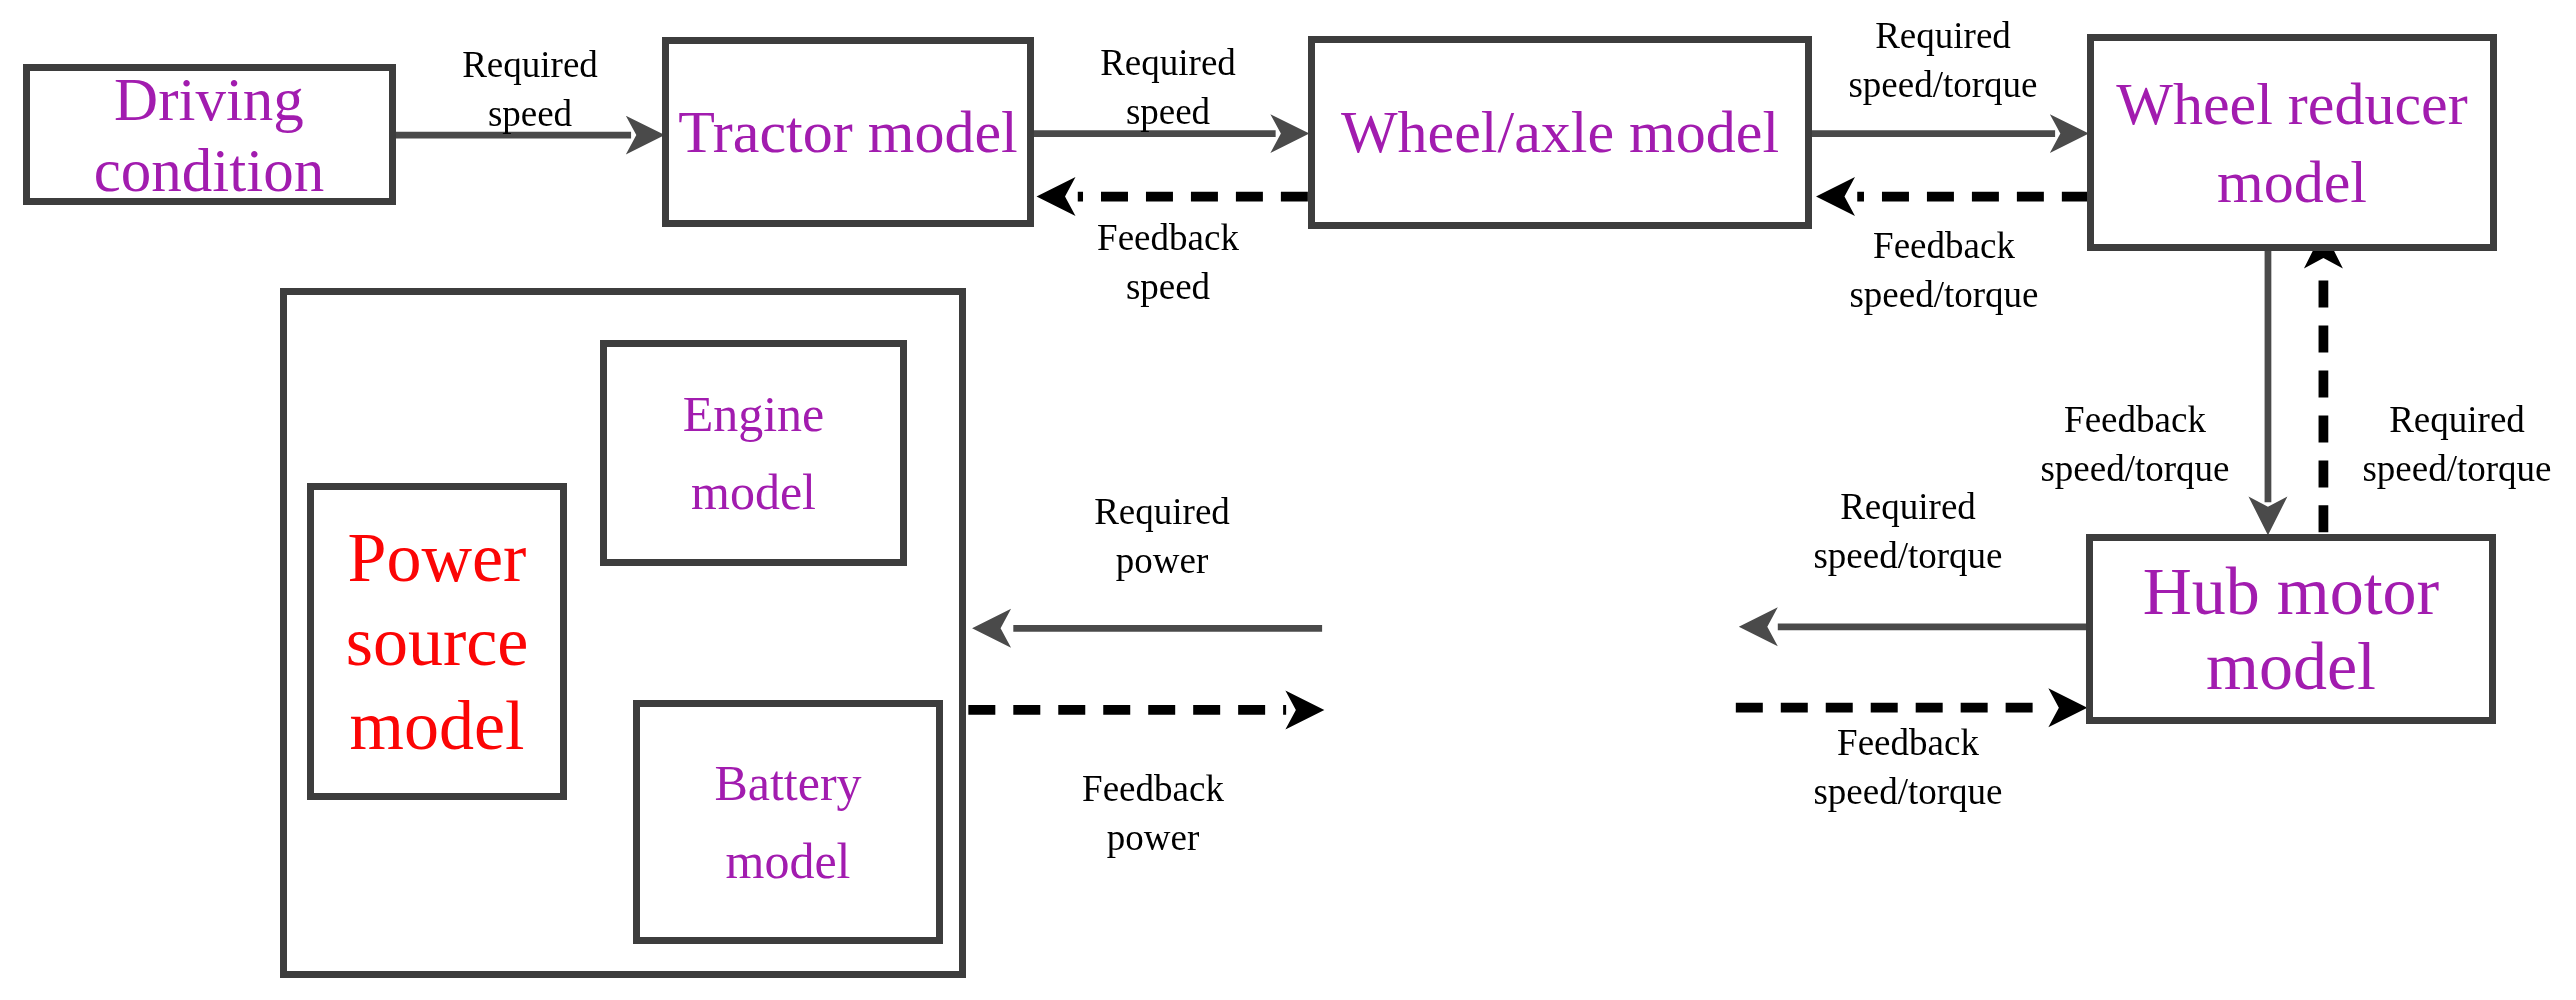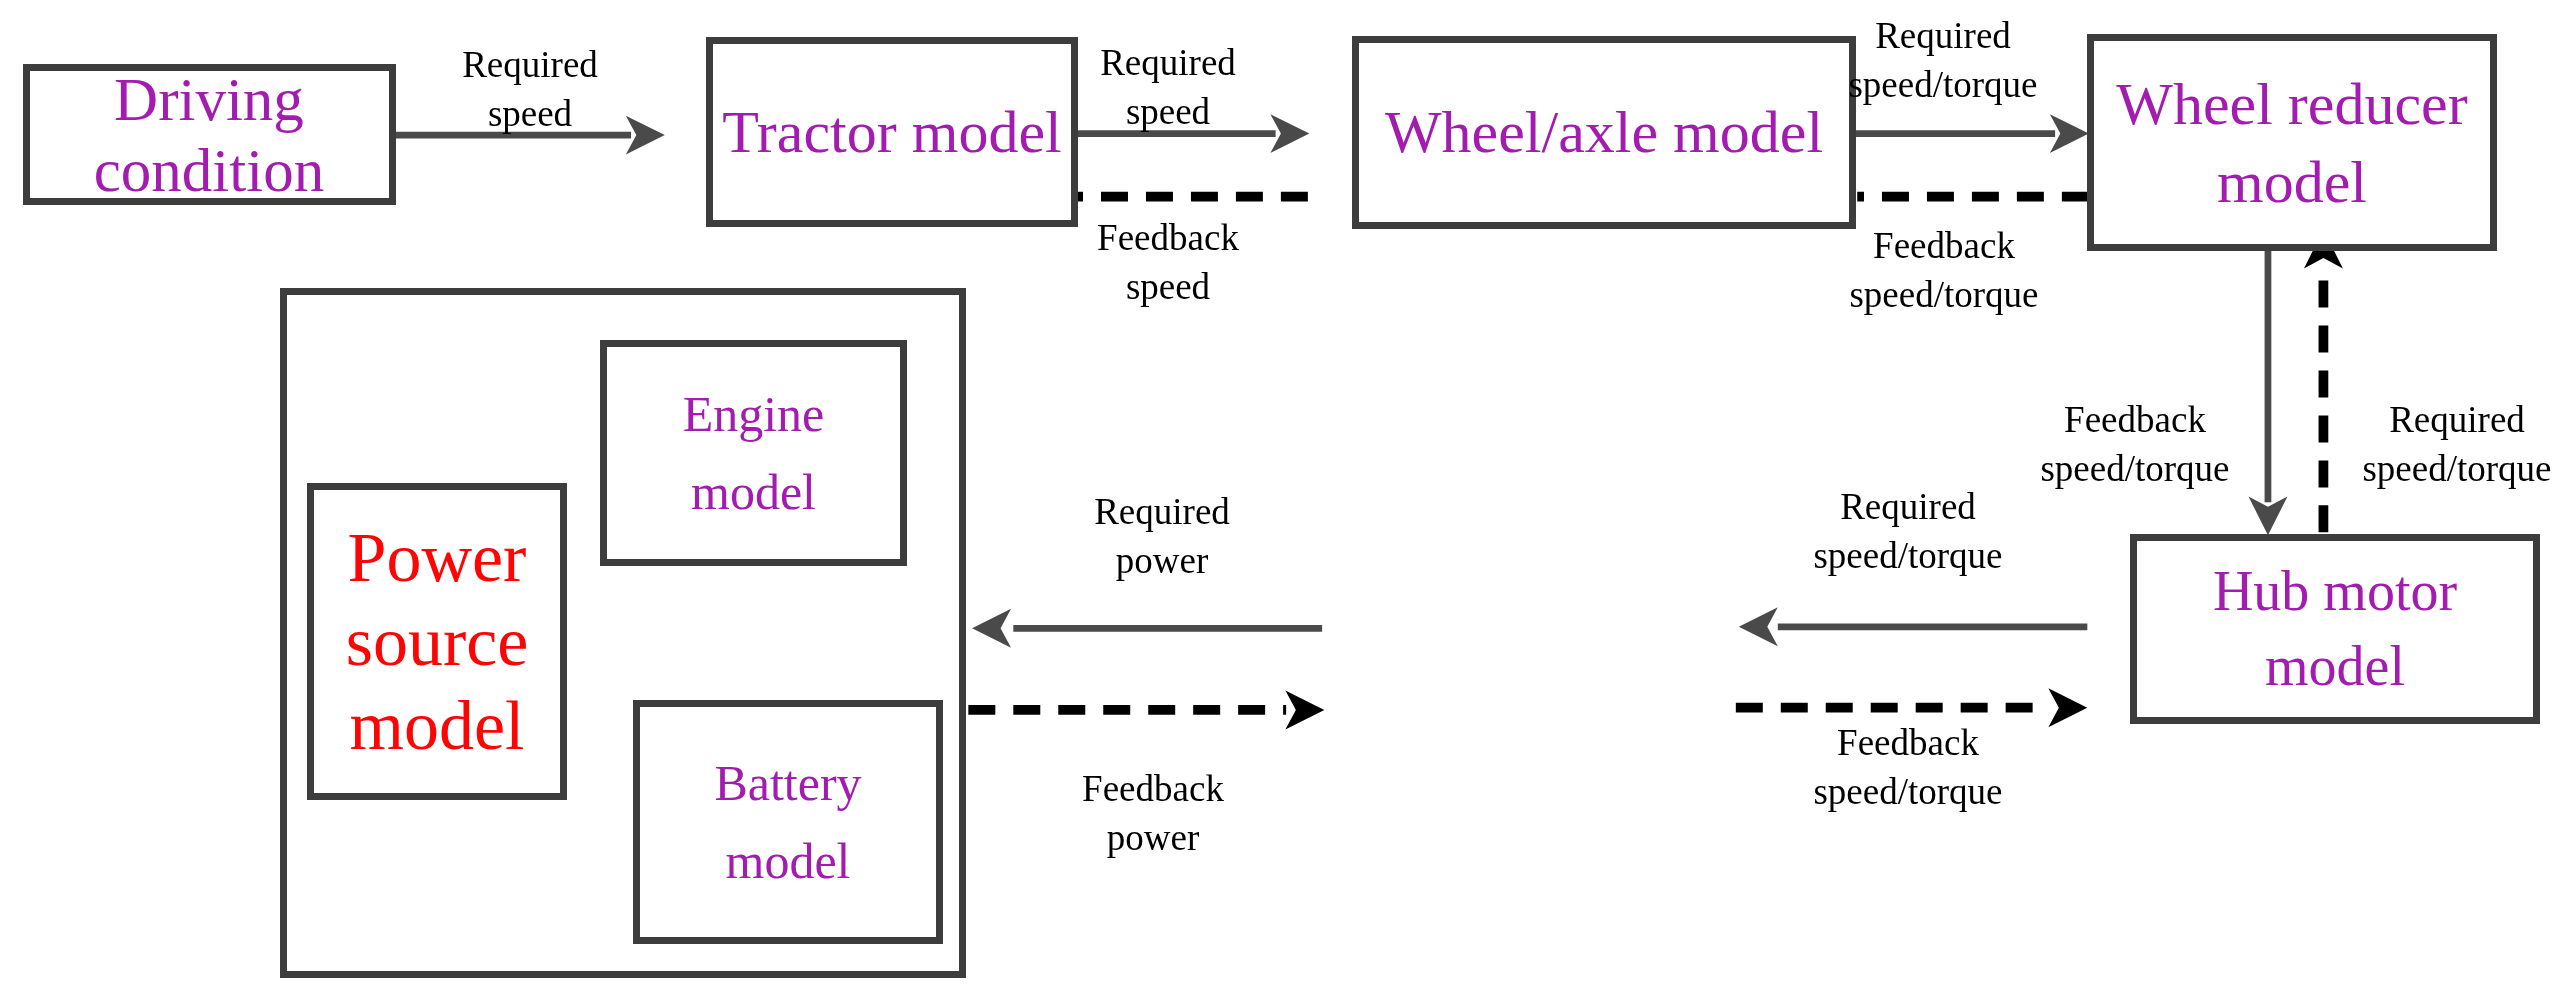--- a/index.html
+++ b/index.html
@@ -31,24 +31,24 @@
     white-space: pre-line;
     display: block;
   }
   .group-box {
     position: absolute;
     box-sizing: border-box;
     border: 7.5px solid #3d3d3d;
     background: #ffffff;
     z-index: 1;
   }
-  .fs-flow      { font-size: 60px; line-height: 75px; margin-left: 44px; }
+  .fs-flow      { font-size: 60px; line-height: 75px; }
   .fs-driving   { font-size: 61px; line-height: 71px; }
   .fs-reducer   { font-size: 60px; line-height: 78px; }
-  .fs-hub       { font-size: 56px; line-height: 75px; margin-left: 44px; }
+  .fs-hub       { font-size: 68px; line-height: 75px; }
   .fs-energy    { font-size: 61px; line-height: 65px; }
   .fs-inner     { font-size: 50px; line-height: 78px; }
   .fs-power     { font-size: 70px; line-height: 84px; color: #fb0505; }
   .edge-label {
     position: absolute;
     font-size: 37px;
     line-height: 49px;
     text-align: center;
     white-space: pre-line;
     color: #000000;

